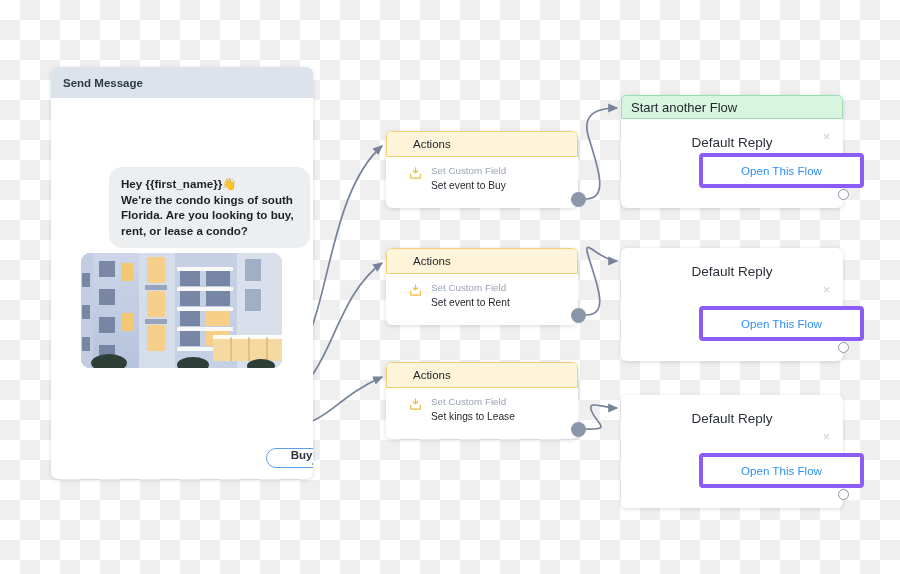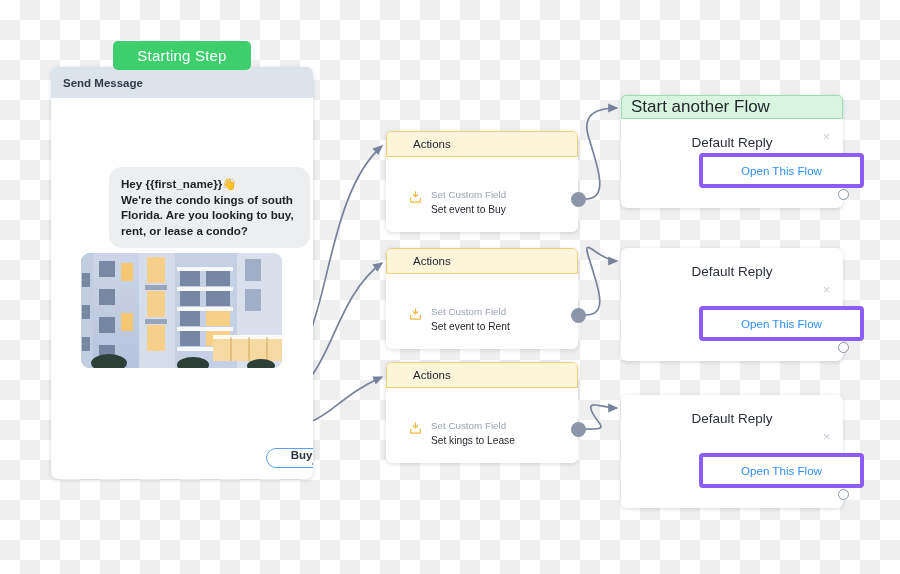--- a/index.html
+++ b/index.html
@@ -109,21 +109,21 @@
     border: 1.4px solid #f2cf74;
     border-radius: 5px 5px 0 0;
     box-sizing: border-box;
     display: flex; align-items: center;
     padding-left: 26px;
     font-size: 11.5px;
     color: #23282e;
   }
   .action-body {
     display: flex; align-items: flex-start;
-    padding: 32px 10px 16px 23px;
+    padding: 8px 10px 16px 23px;
     gap: 9px;
     min-height: 46px;
     box-sizing: border-box;
   }
   .action-icon { width: 13px; height: 14px; flex: 0 0 13px; margin-top: 1px; }
   .action-text .a-label {
     font-size: 9.8px; color: #9aa4b3; line-height: 12px;
   }
   .action-text .a-value {
     font-size: 10.2px; color: #1e2329; line-height: 13px; margin-top: 2px;
@@ -142,21 +142,21 @@
     z-index: 10;
   }
   .flow-head {
     height: 24px;
     background: #d8f5e0;
     border: 1.3px solid #9adcb4;
     border-radius: 5px 5px 0 0;
     box-sizing: border-box;
     display: flex; align-items: center;
     padding-left: 9px;
-    font-size: 17px;
+    font-size: 13px;
     color: #23282e;
     text-align: right;
   }
   .flow-title {
     text-align: center;
     font-size: 13.5px;
     color: #2a3039;
     margin-top: 16px;
   }
   .flow-x {
@@ -212,23 +212,20 @@
       <path d="M281,393 C330,392 330,300 382,263"></path>
       <path d="M282,426 C330,426 330,400 382,377"></path>
     </g>
     <g fill="none" stroke="#76839a" stroke-width="1.7" marker-end="url(#arrow)">
       <path d="M585,199 C612,200 595,160 588,135 C582,112 600,108 617,108"></path>
       <path d="M585,315 C612,316 595,280 588,255 C582,235 600,261 617,261"></path>
       <path d="M585,429 C612,430 598,425 592,412 C586,399 602,408 617,408"></path>
     </g>
   </svg>
 
-  <div class="start-badge">
-    <span>Starting Step</span>
-  </div>
 
   <div class="msg-panel">
     <div class="msg-panel-header">
       <span>Send Message</span>
     </div>
     <div class="msg-body">
       <div class="bubble" style="white-space:pre-line;margin-left:28px;">Hey {{first_name}}👋
 We're the condo kings of south Florida. Are you looking to buy, rent, or lease a condo?</div>
       <div class="photo">
         <svg viewBox="0 0 201 115" preserveAspectRatio="none">

